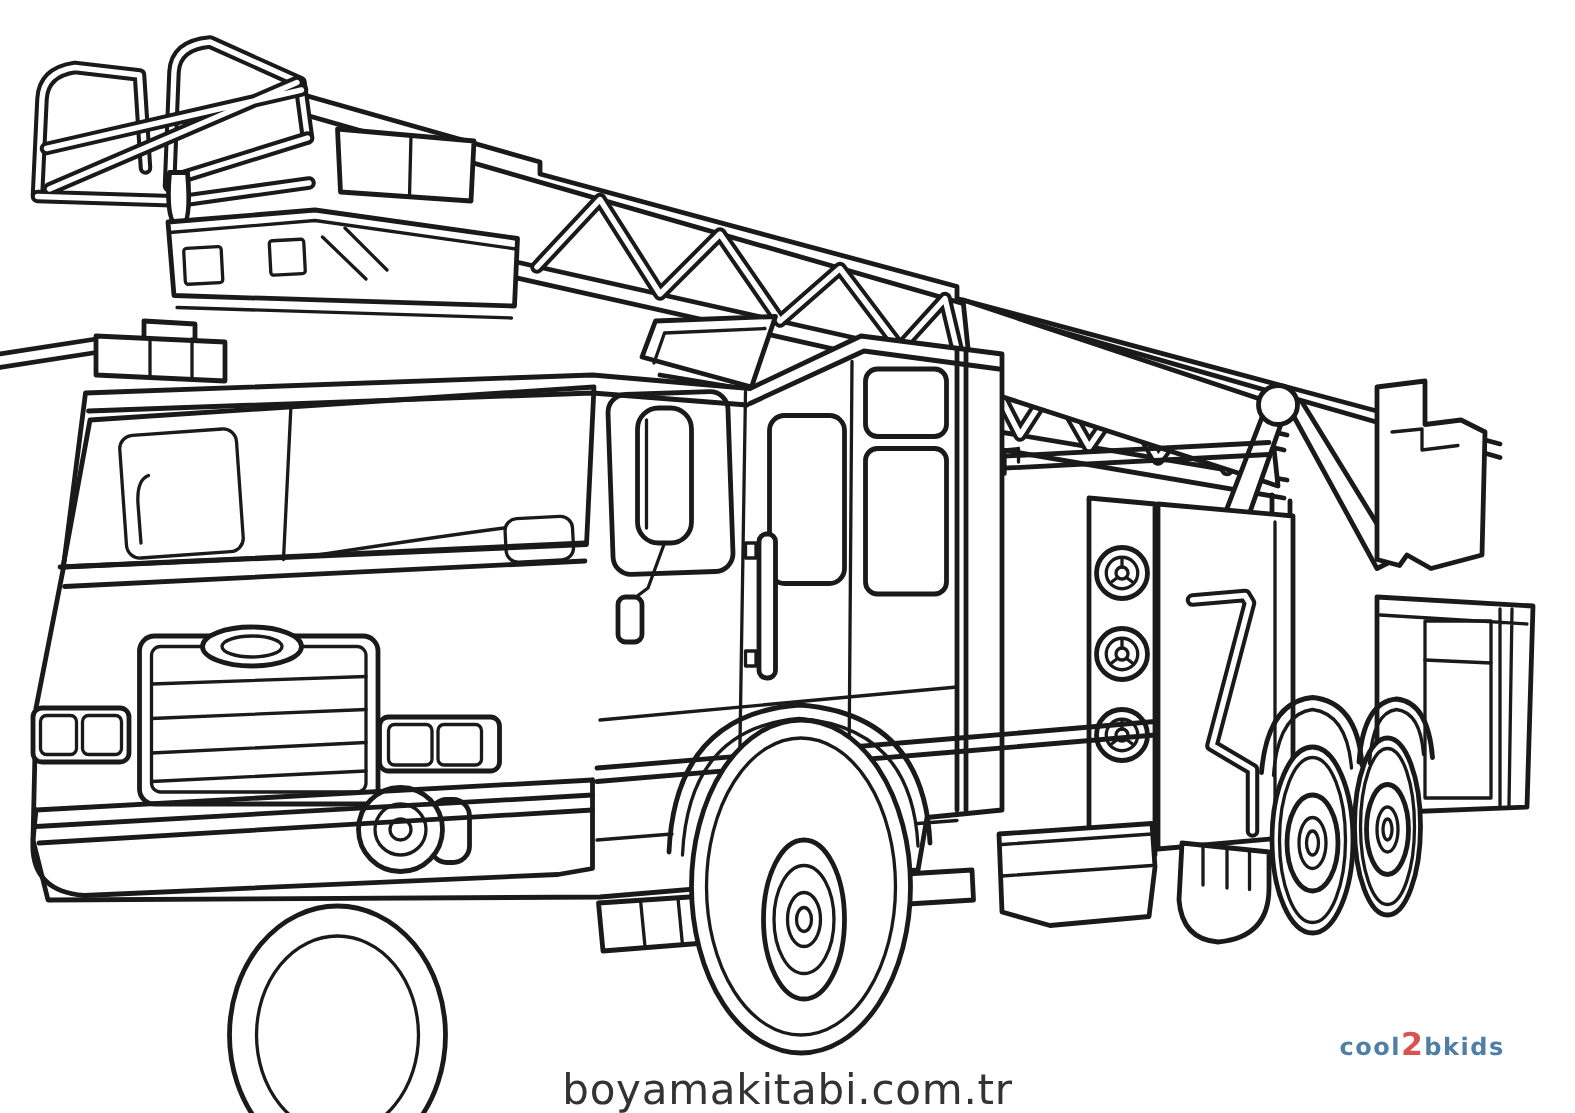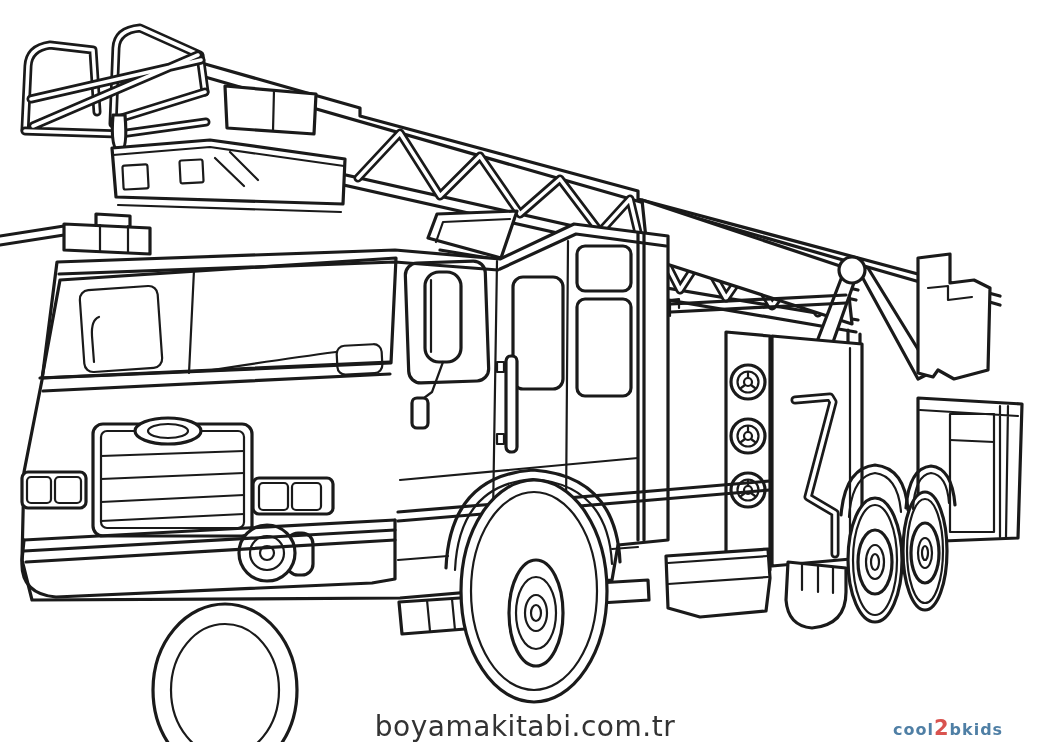--- a/index.html
+++ b/index.html
@@ -7,21 +7,21 @@
         font-family:"DejaVu Sans","Liberation Sans",sans-serif;}
   #art{position:absolute;left:0;top:0;}
   
   .s{stroke:#1a1a1a;stroke-width:3.2;fill:none;stroke-linejoin:round;stroke-linecap:round;}
   .w{stroke:#1a1a1a;stroke-width:3.2;fill:#ffffff;stroke-linejoin:round;stroke-linecap:round;}
   .thick{stroke:#1a1a1a;stroke-width:9;fill:none;stroke-linejoin:round;stroke-linecap:round;}
   .thinw{stroke:#ffffff;stroke-width:3.6;fill:none;stroke-linejoin:round;stroke-linecap:round;}
   .t2{stroke-width:2.2;}
   #footer-text{position:absolute;left:0;right:0;top:710px;text-align:center;
                font-size:28px;color:#333333;letter-spacing:0.5px;}
-  #watermark{position:absolute;left:893px;top:716px;font-weight:bold;font-size:16px;
+  #watermark{position:absolute;left:893px;top:684px;font-weight:bold;font-size:16px;
              letter-spacing:1px;white-space:nowrap;}
   #watermark .wm-blue{color:#4f7fa5;}
   #watermark .wm-red{color:#d9534f;font-size:21px;}
 </style>
 </head>
 <body>
 
 <div id="page">
   <svg id="art" width="1050" height="742" viewBox="0 0 1050 742">
 

